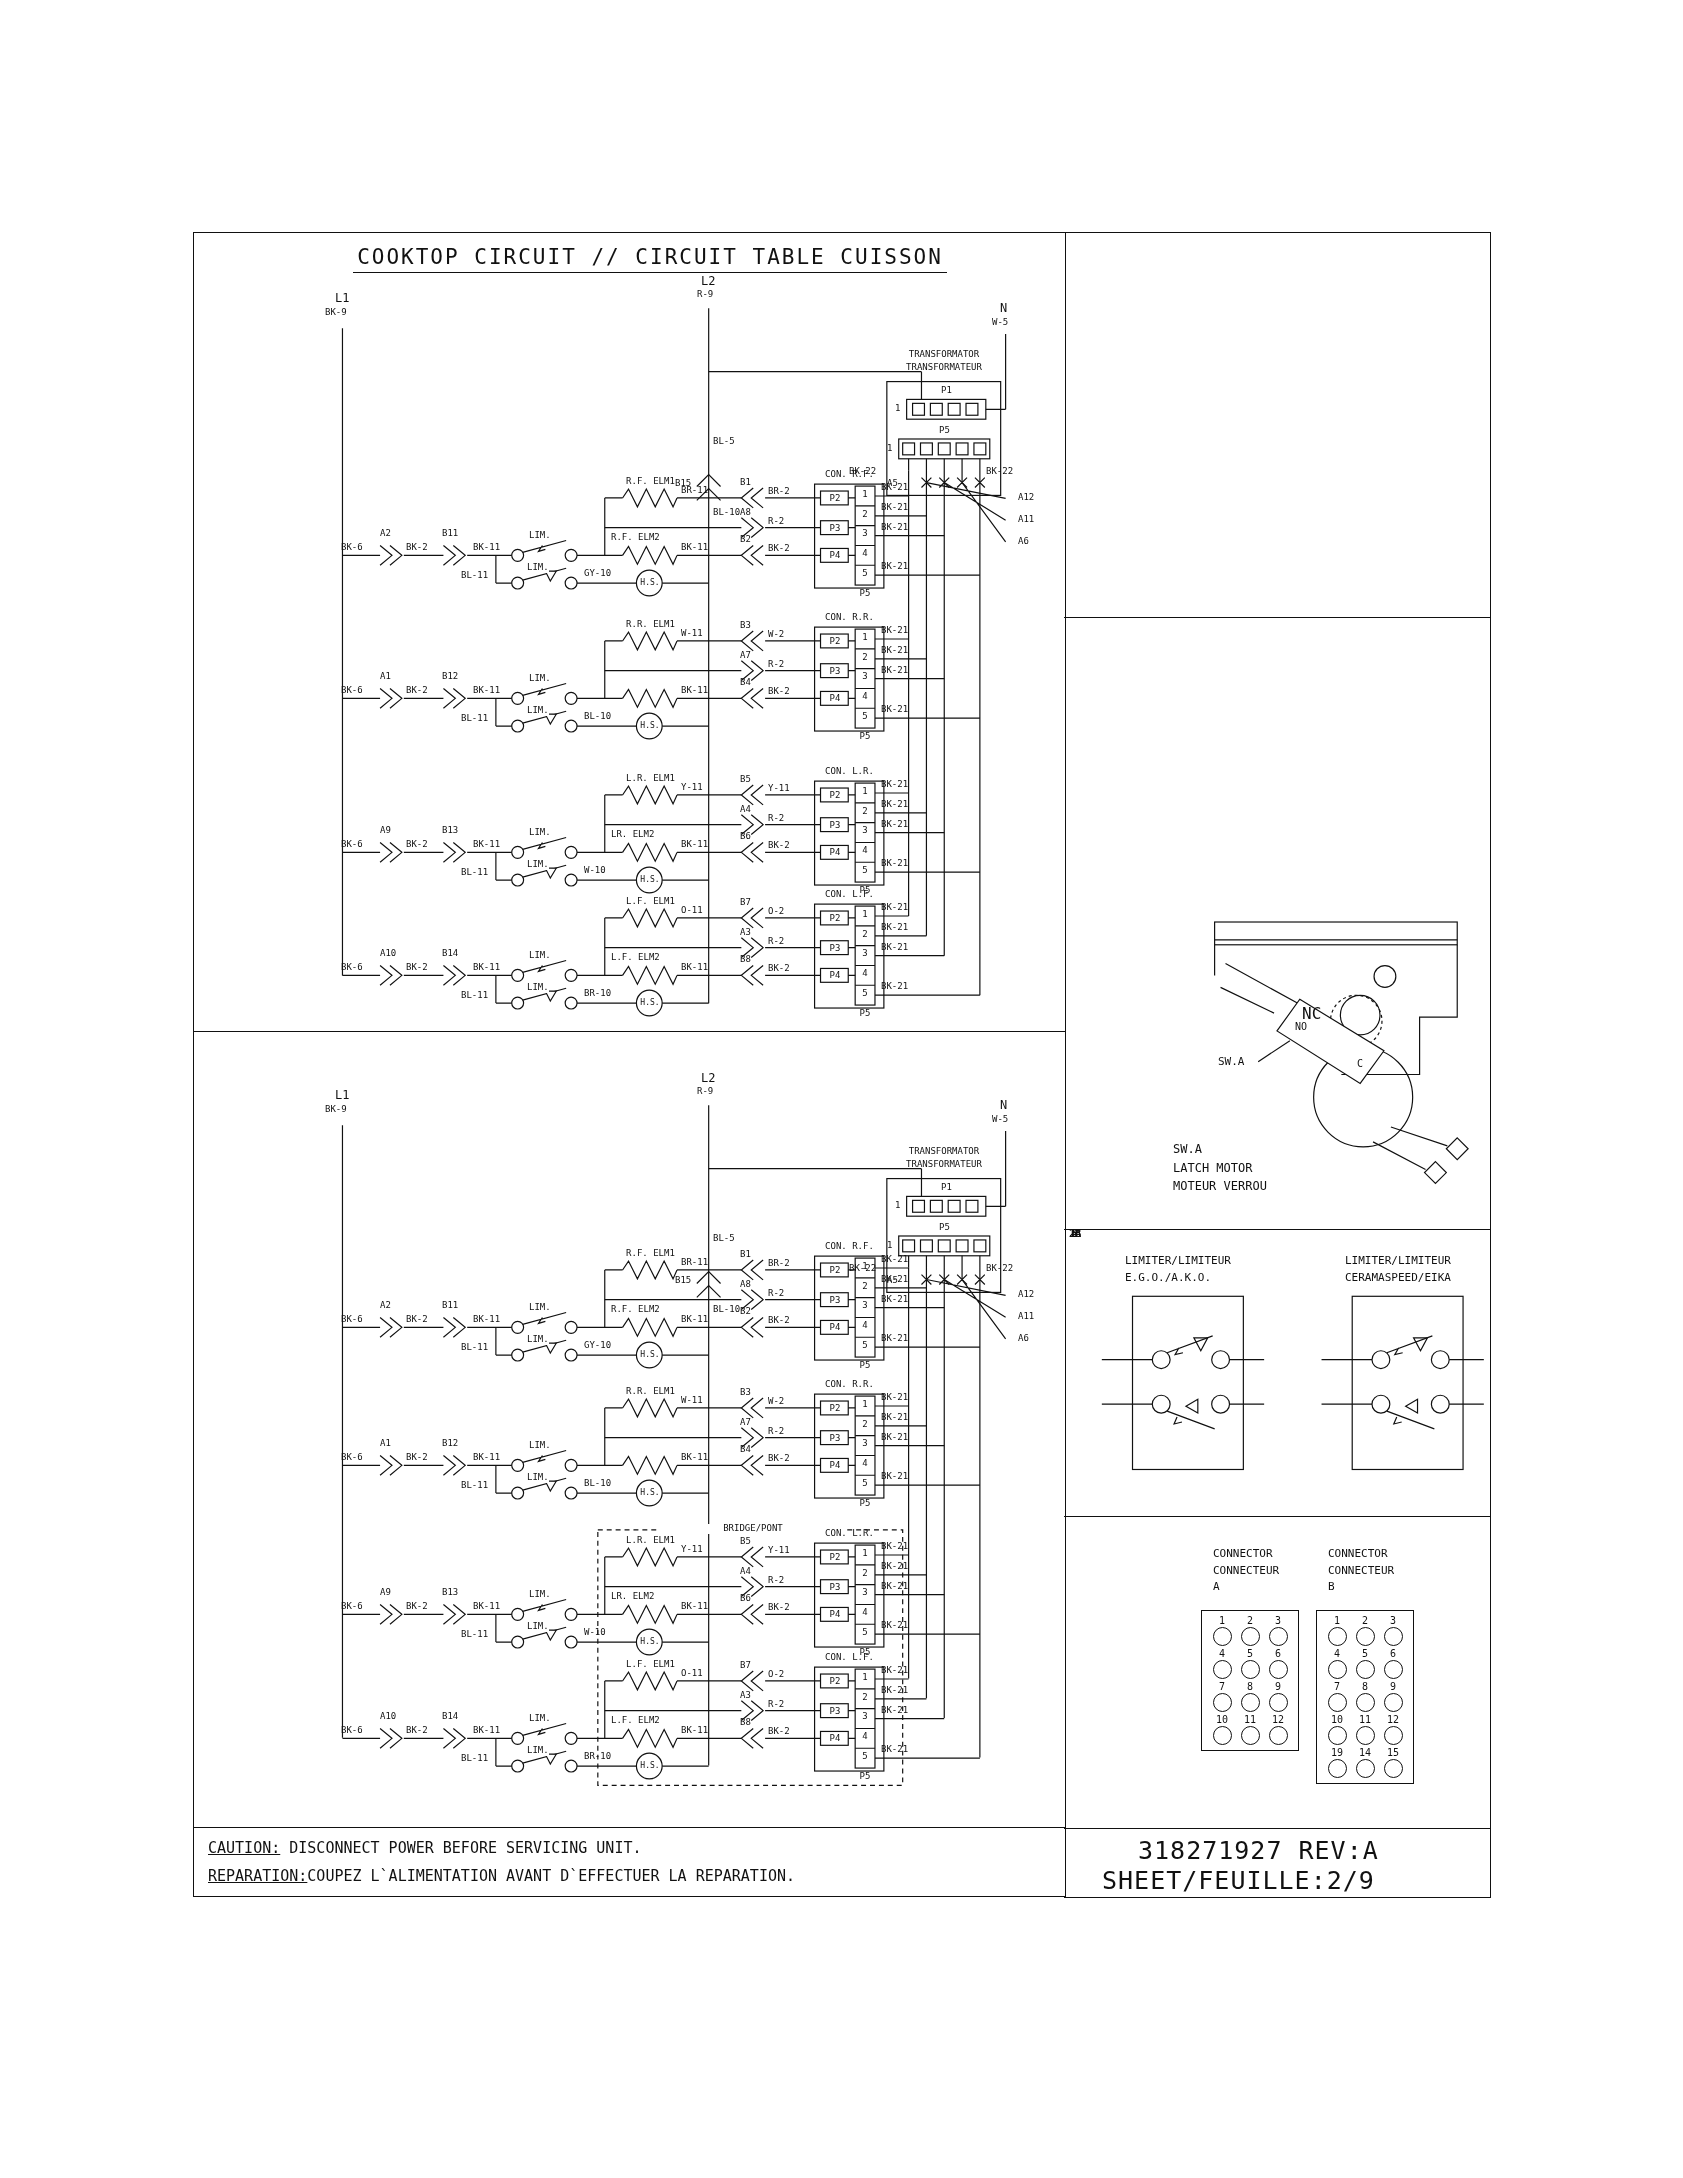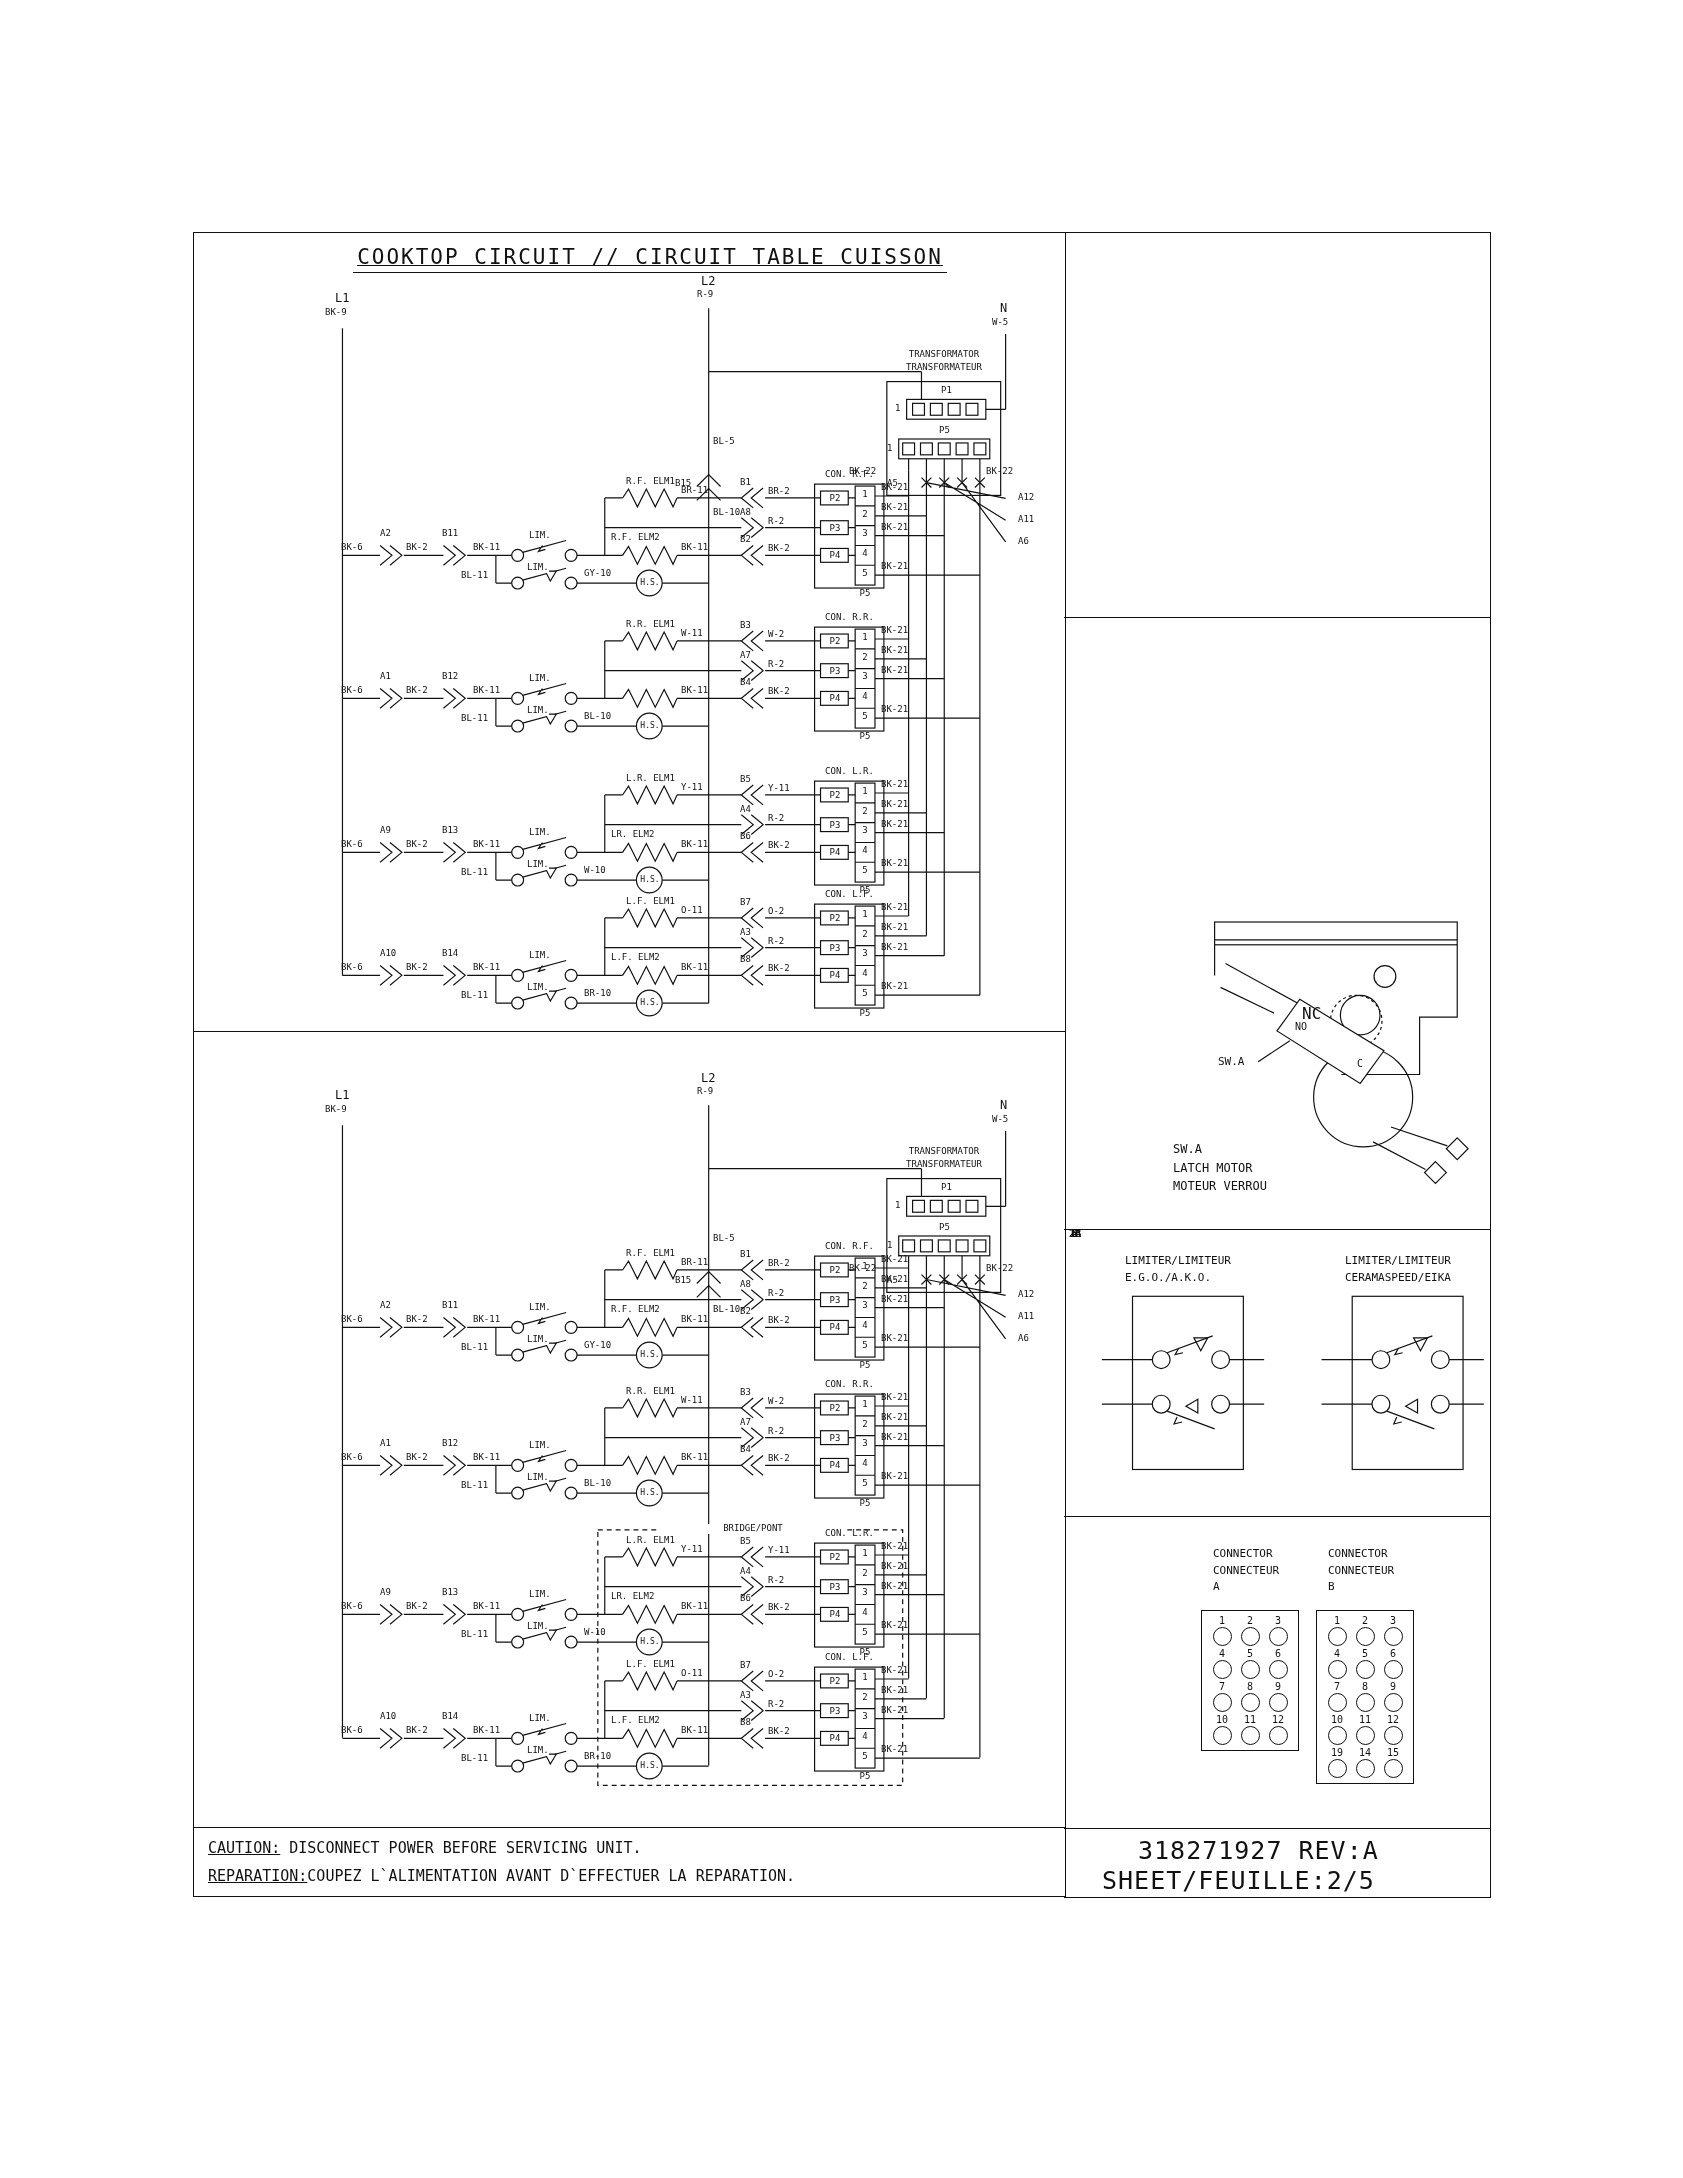--- a/index.html
+++ b/index.html
@@ -5,21 +5,21 @@
   html,body{margin:0;padding:0;background:#fff;}
   .page{position:relative;width:1683px;height:2178px;background:#fff;
         font-family:"DejaVu Sans Mono",monospace;color:#111;}
   .sec{position:absolute;left:193px;width:871px;border:1.5px solid #111;}
   .sec-top{top:232px;height:798px;}
   .sec-bot{top:1030px;height:797px;border-top:none;}
   .abs{position:absolute;left:0;top:0;}
   .lbl{position:absolute;font:9px/1.1 "DejaVu Sans Mono",monospace;color:#111;white-space:pre;}
   .ctr{text-align:center;display:inline-block;}
   .big{font-size:12px;}
-  .sec-title{position:absolute;left:149px;top:12px;width:614px;text-align:center;text-decoration:underline;}
+  .sec-title{position:absolute;left:149px;top:12px;width:614px;text-align:center;}
   .sec-title span{font-size:21px;letter-spacing:2px;border-bottom:1.5px solid #111;padding:0 4px 3px 4px;}
   .group{position:absolute;left:0;width:871px;height:134px;}
   .sec-top .group.i0{top:243px}.sec-top .group.i1{top:386px}
   .sec-top .group.i2{top:540px}.sec-top .group.i3{top:663px}
   .sec-bot .group.i0{top:218px}.sec-bot .group.i1{top:356px}
   .sec-bot .group.i2{top:505px}.sec-bot .group.i3{top:629px}
   .caution{position:absolute;left:193px;top:1827px;width:871px;height:69px;
            border:1.5px solid #111;border-top:none;}
   .caution .line{position:absolute;left:14px;font:15px/1 "DejaVu Sans Mono",monospace;white-space:pre;}
   .caution .u{text-decoration:underline;margin-top:47px;}
@@ -885,17 +885,17 @@
         </div>
           <div class="pin i14">
           <span class="pn">15</span>
           <span class="pc"></span>
         </div>
       </div>
     </div>
 
     <div class="rsub r-title">
       <span class="tb-line" style="left:74px;top:10px">318271927 REV:A</span>
-      <span class="tb-line" style="left:38px;top:40px">SHEET/FEUILLE:2/5</span>
+      <span class="tb-line" style="left:38px;top:40px">SHEET/FEUILLE:2/9</span>
     </div>
   </div>
 </div>
 
 
 </body></html>

